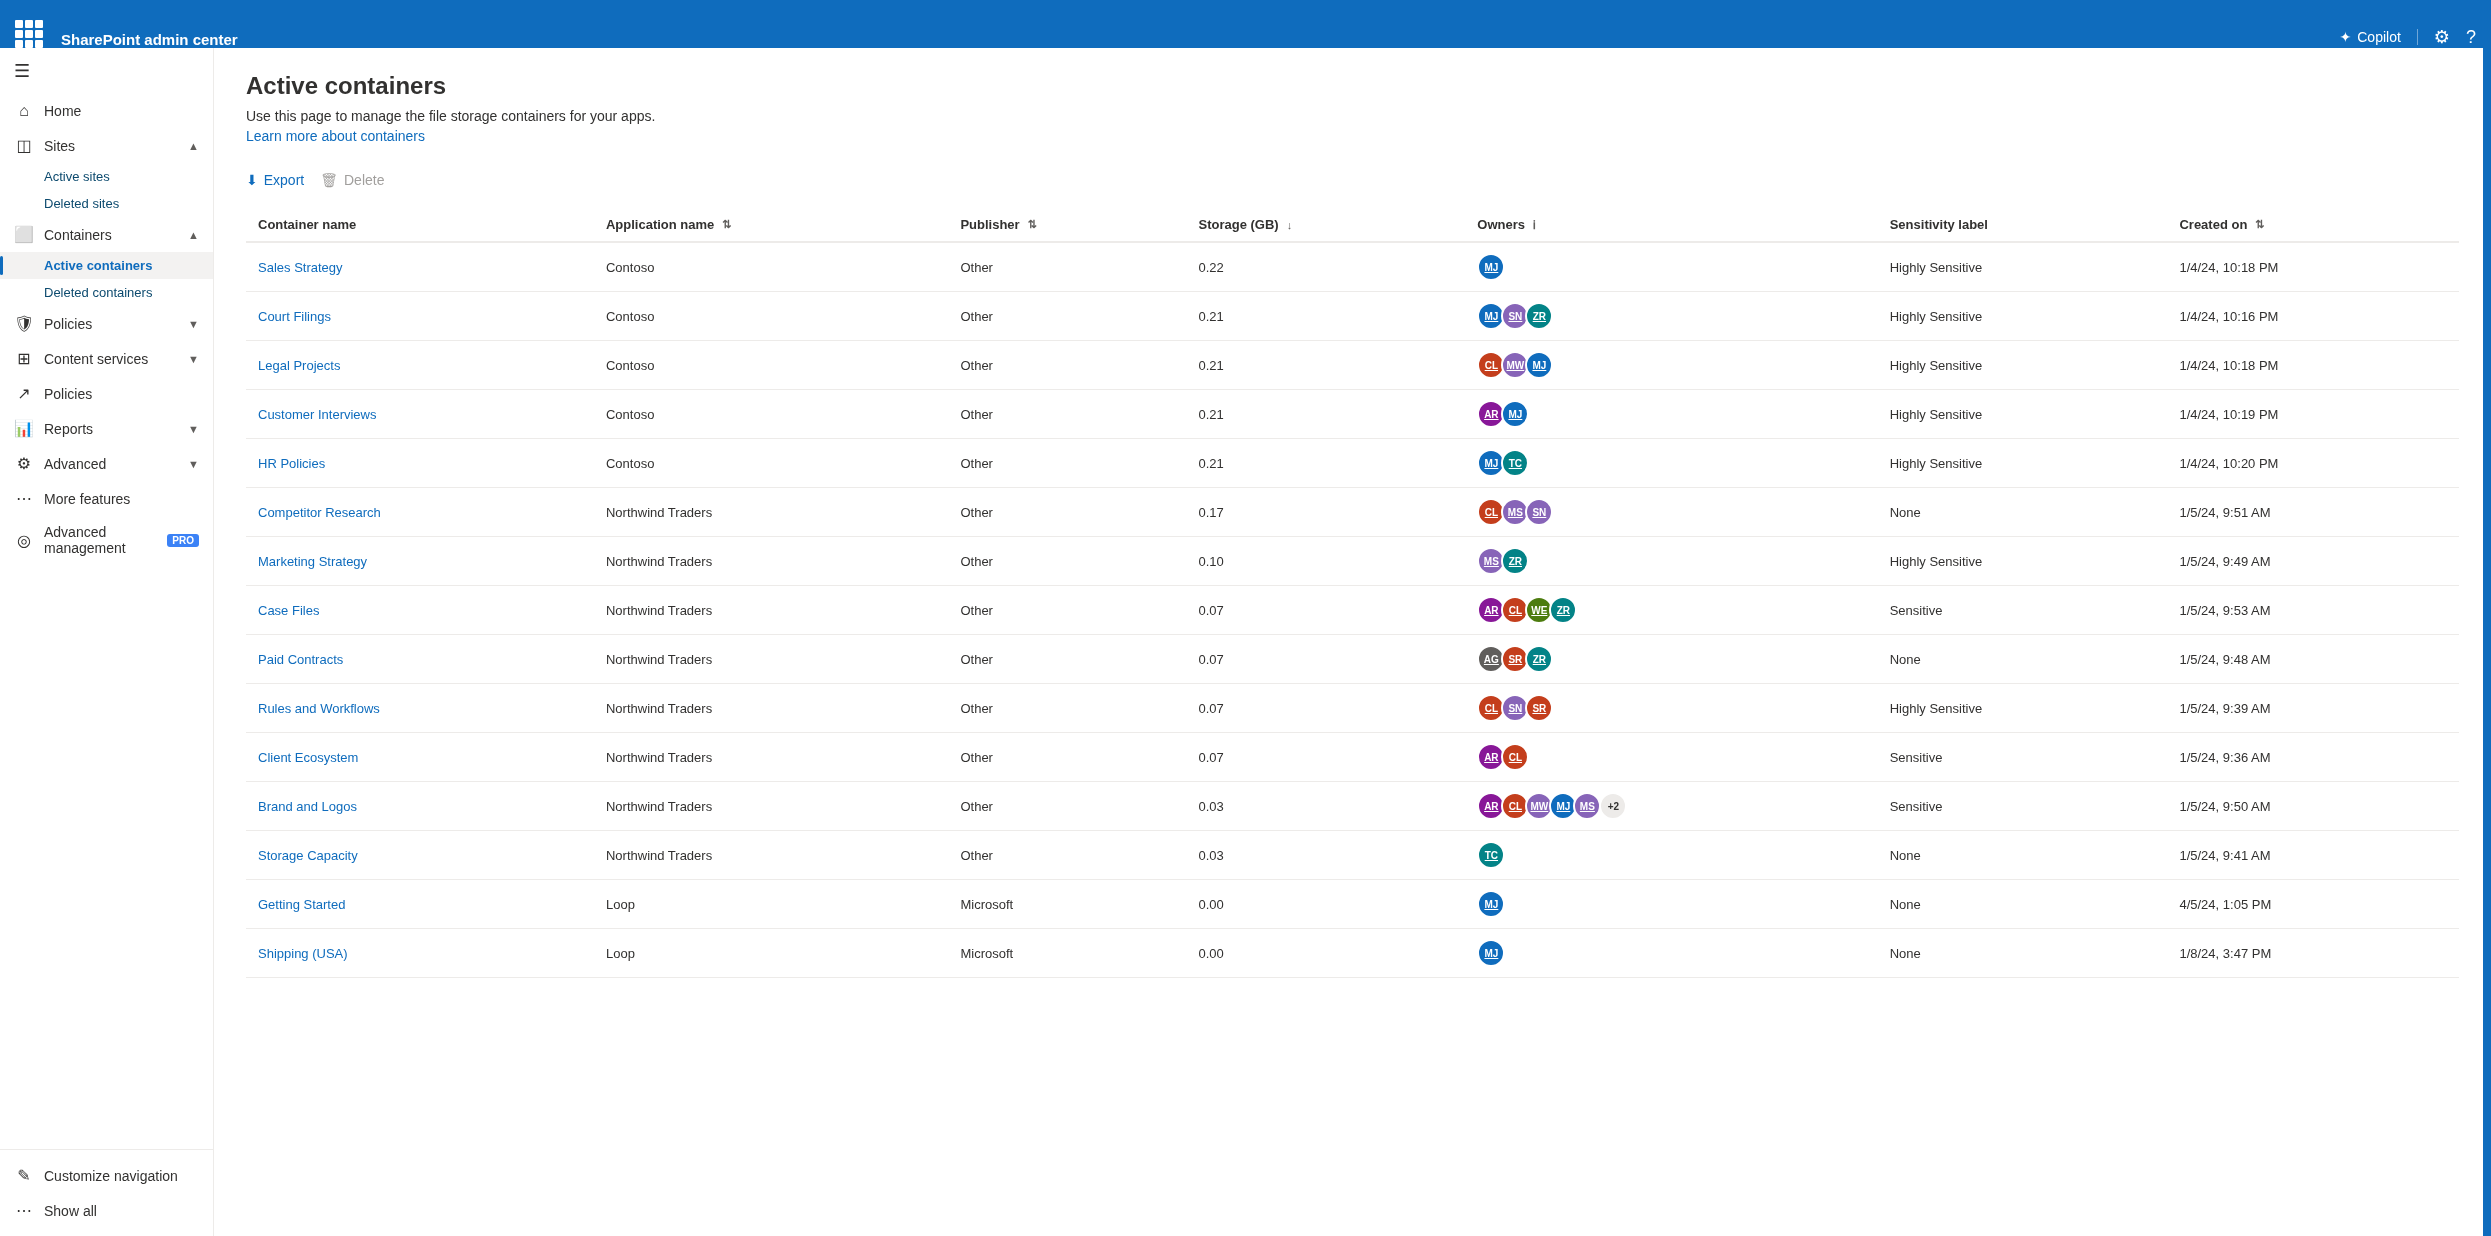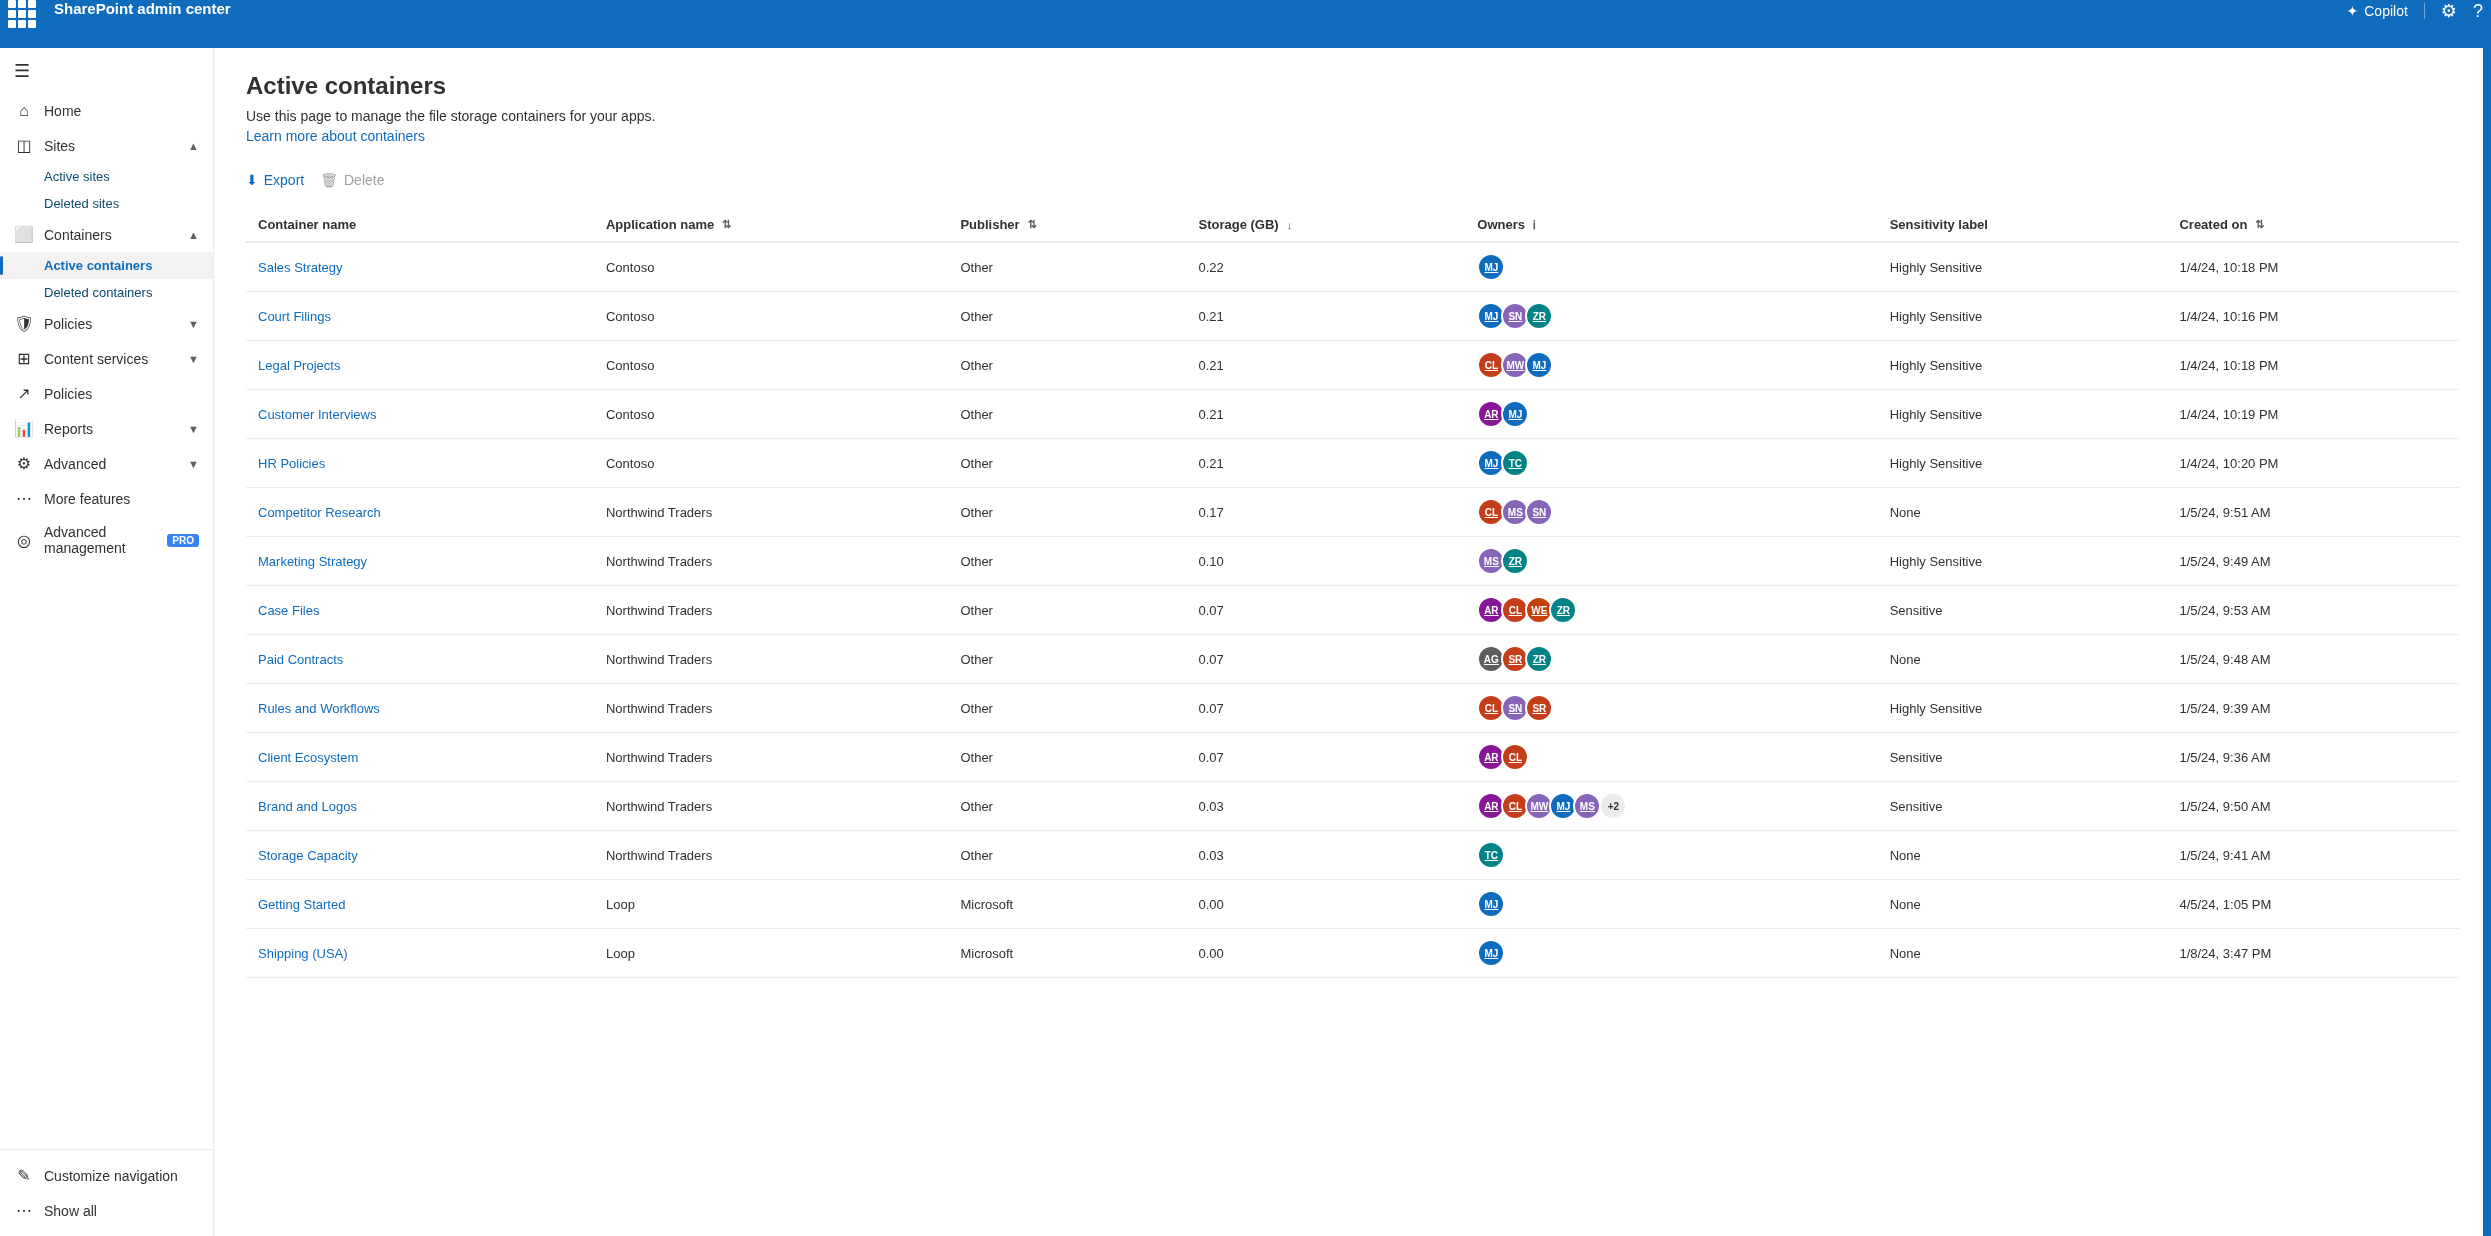--- a/index.html
+++ b/index.html
@@ -4,22 +4,22 @@
   <style>
     * { box-sizing: border-box; margin: 0; padding: 0; }
     body { font-family: 'Segoe UI', sans-serif; font-size: 14px; background: #fff; display: flex; flex-direction: column; height: 100vh; overflow: hidden; }
 
     
     .topbar {
       background: #0f6cbd;
       color: #fff;
       height: 48px;
       display: flex;
-      align-items: flex-start;
-      padding: 0 8px;
+      align-items: flex-end;
+      padding: 0 15px;
       flex-shrink: 0;
       gap: 10px;
       position: relative;
     }
     .topbar-waffle {
       display: grid;
       grid-template-columns: repeat(3,8px);
       grid-template-rows: repeat(3,8px);
       gap: 2px;
       cursor: pointer;
@@ -461,21 +461,21 @@
           </tr>
           <tr>
             <td class="link-cell">Case Files</td>
             <td>Northwind Traders</td>
             <td>Other</td>
             <td>0.07</td>
             <td>
               <div class="owners-cell">
                 <div class="avatar" style="background: rgb(136, 23, 152);">AR</div>
                 <div class="avatar" style="background: rgb(196, 62, 28);">CL</div>
-                <div class="avatar" style="background: #c2410c;">WE</div>
+                <div class="avatar" style="background: #4d7c0f;">WE</div>
                 <div class="avatar" style="background: rgb(3, 131, 135);">ZR</div>
               </div>
             </td>
             <td>Sensitive</td>
             <td>1/5/24, 9:53 AM</td>
           </tr>
           <tr>
             <td class="link-cell">Paid Contracts</td>
             <td>Northwind Traders</td>
             <td>Other</td>

